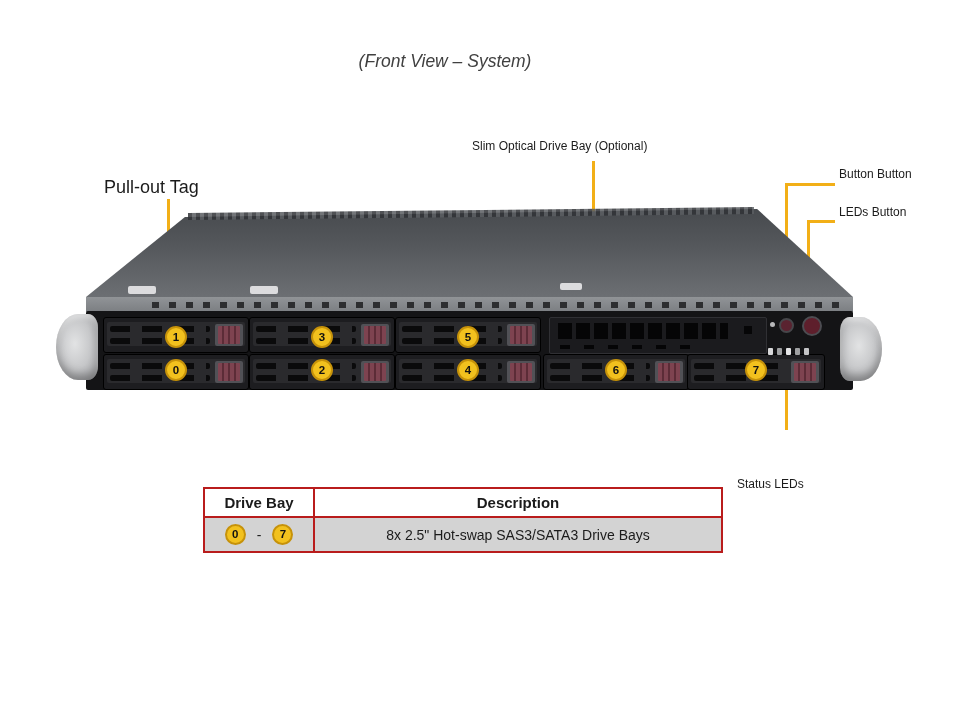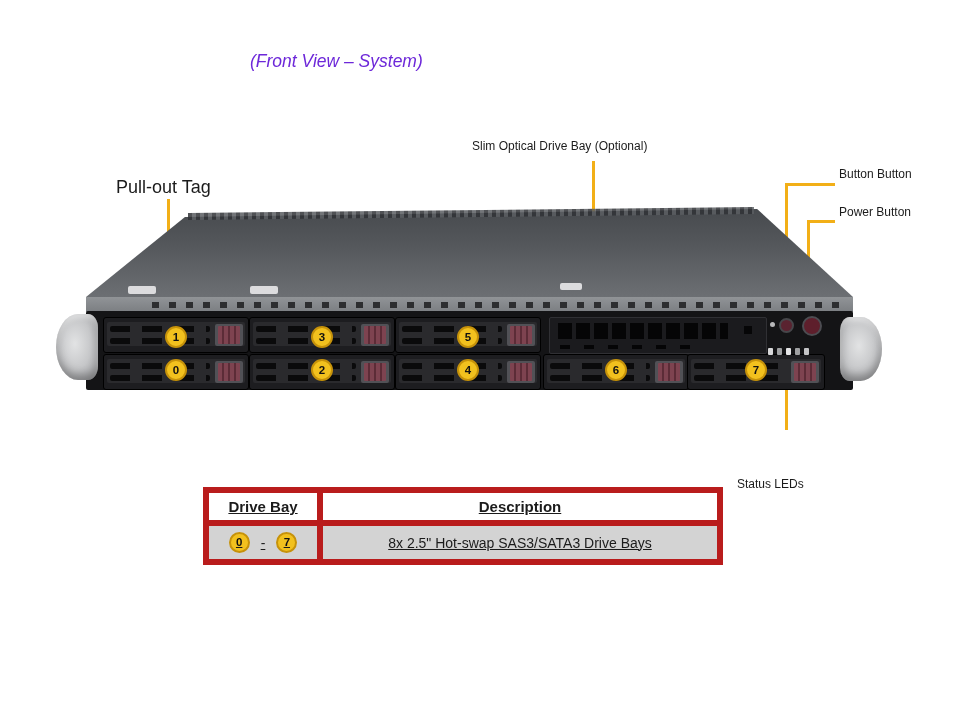--- a/index.html
+++ b/index.html
@@ -3,24 +3,24 @@
 <meta charset="utf-8">
 <style>
   html,body{margin:0;padding:0;}
   body{
     width:960px;height:720px;position:relative;overflow:hidden;
     background:#ffffff;font-family:"Liberation Sans", sans-serif;color:#1b1b1b;
   }
   .abs{position:absolute;}
 
   
-  .fig-title{left:250px;top:51px;width:390px;
-    font-style:italic;font-size:17.5px;color:#6d28d9;}
+  .fig-title{left:250px;top:51px;width:390px;text-align:center;
+    font-style:italic;font-size:17.5px;color:#404040;}
   .lbl{font-size:12px;white-space:nowrap;color:#1b1b1b;}
-  .lbl-pullout{left:116px;top:177px;font-size:18px;text-align:center;}
+  .lbl-pullout{left:104px;top:177px;font-size:18px;text-align:center;}
   .lbl-optical{left:472px;top:139px;}
   .lbl-reset{left:839px;top:167px;}
   .lbl-power{left:839px;top:205px;}
   .lbl-status{left:737px;top:433px;margin-top:44px;}
 
   
   .cl{background:#F2AF17;}
   .cl-pullout{left:167px;top:199px;width:3px;height:138px;}
   .cl-optical{left:592px;top:161px;width:3px;height:172px;}
   .cl-reset-h{left:785px;top:183px;width:50px;height:3px;}
@@ -96,37 +96,37 @@
   .handle{background:radial-gradient(ellipse at 45% 45%,#e2e3e4 0%,#c6c7c9 50%,#97989b 100%);
     box-shadow:inset 0 -6px 8px rgba(0,0,0,.28), inset 0 4px 5px rgba(255,255,255,.5);}
   .handle-l{left:56px;top:314px;width:42px;height:66px;
     border-radius:22px 10px 10px 22px / 33px 14px 14px 33px;}
   .handle-r{left:840px;top:317px;width:42px;height:64px;
     border-radius:10px 22px 22px 10px / 14px 33px 33px 14px;}
 
   
   .spec-table{left:203px;top:487px;width:520px;border-collapse:collapse;
     font-family:"Liberation Sans", sans-serif;}
-  .spec-table th,.spec-table td{border:6px solid #b91c1c;text-align:center;vertical-align:middle;text-decoration:underline;}
+  .spec-table th,.spec-table td{border:2px solid #b91c1c;text-align:center;vertical-align:middle;}
   .spec-table th{height:25px;background:#fff;font-weight:bold;font-size:15px;}
   .spec-table td{height:31px;background:#d3d3d3;font-size:14px;}
   .col-bay{width:106px;}
   .bay-range{display:flex;align-items:center;justify-content:center;gap:11px;}
   .bay-range .badge{position:static;margin:0;width:21px;height:21px;line-height:17px;}
   .dash{font-size:14px;color:#222;}
 </style>
 </head>
 <body>
 
 <div class="abs fig-title">(Front View – System)</div>
 
 <div class="abs lbl lbl-pullout">Pull-out Tag</div>
 <div class="abs lbl lbl-optical">Slim Optical Drive Bay (Optional)</div>
 <div class="abs lbl lbl-reset">Button Button</div>
-<div class="abs lbl lbl-power">Power Button</div>
+<div class="abs lbl lbl-power">LEDs Button</div>
 <div class="abs lbl lbl-status">Status LEDs</div>
 
 <div class="abs cl cl-pullout"></div>
 <div class="abs cl cl-optical"></div>
 <div class="abs cl cl-reset-h"></div>
 <div class="abs cl cl-reset-v"></div>
 <div class="abs cl cl-power-h"></div>
 <div class="abs cl cl-power-v"></div>
 <div class="abs cl cl-status"></div>
 

